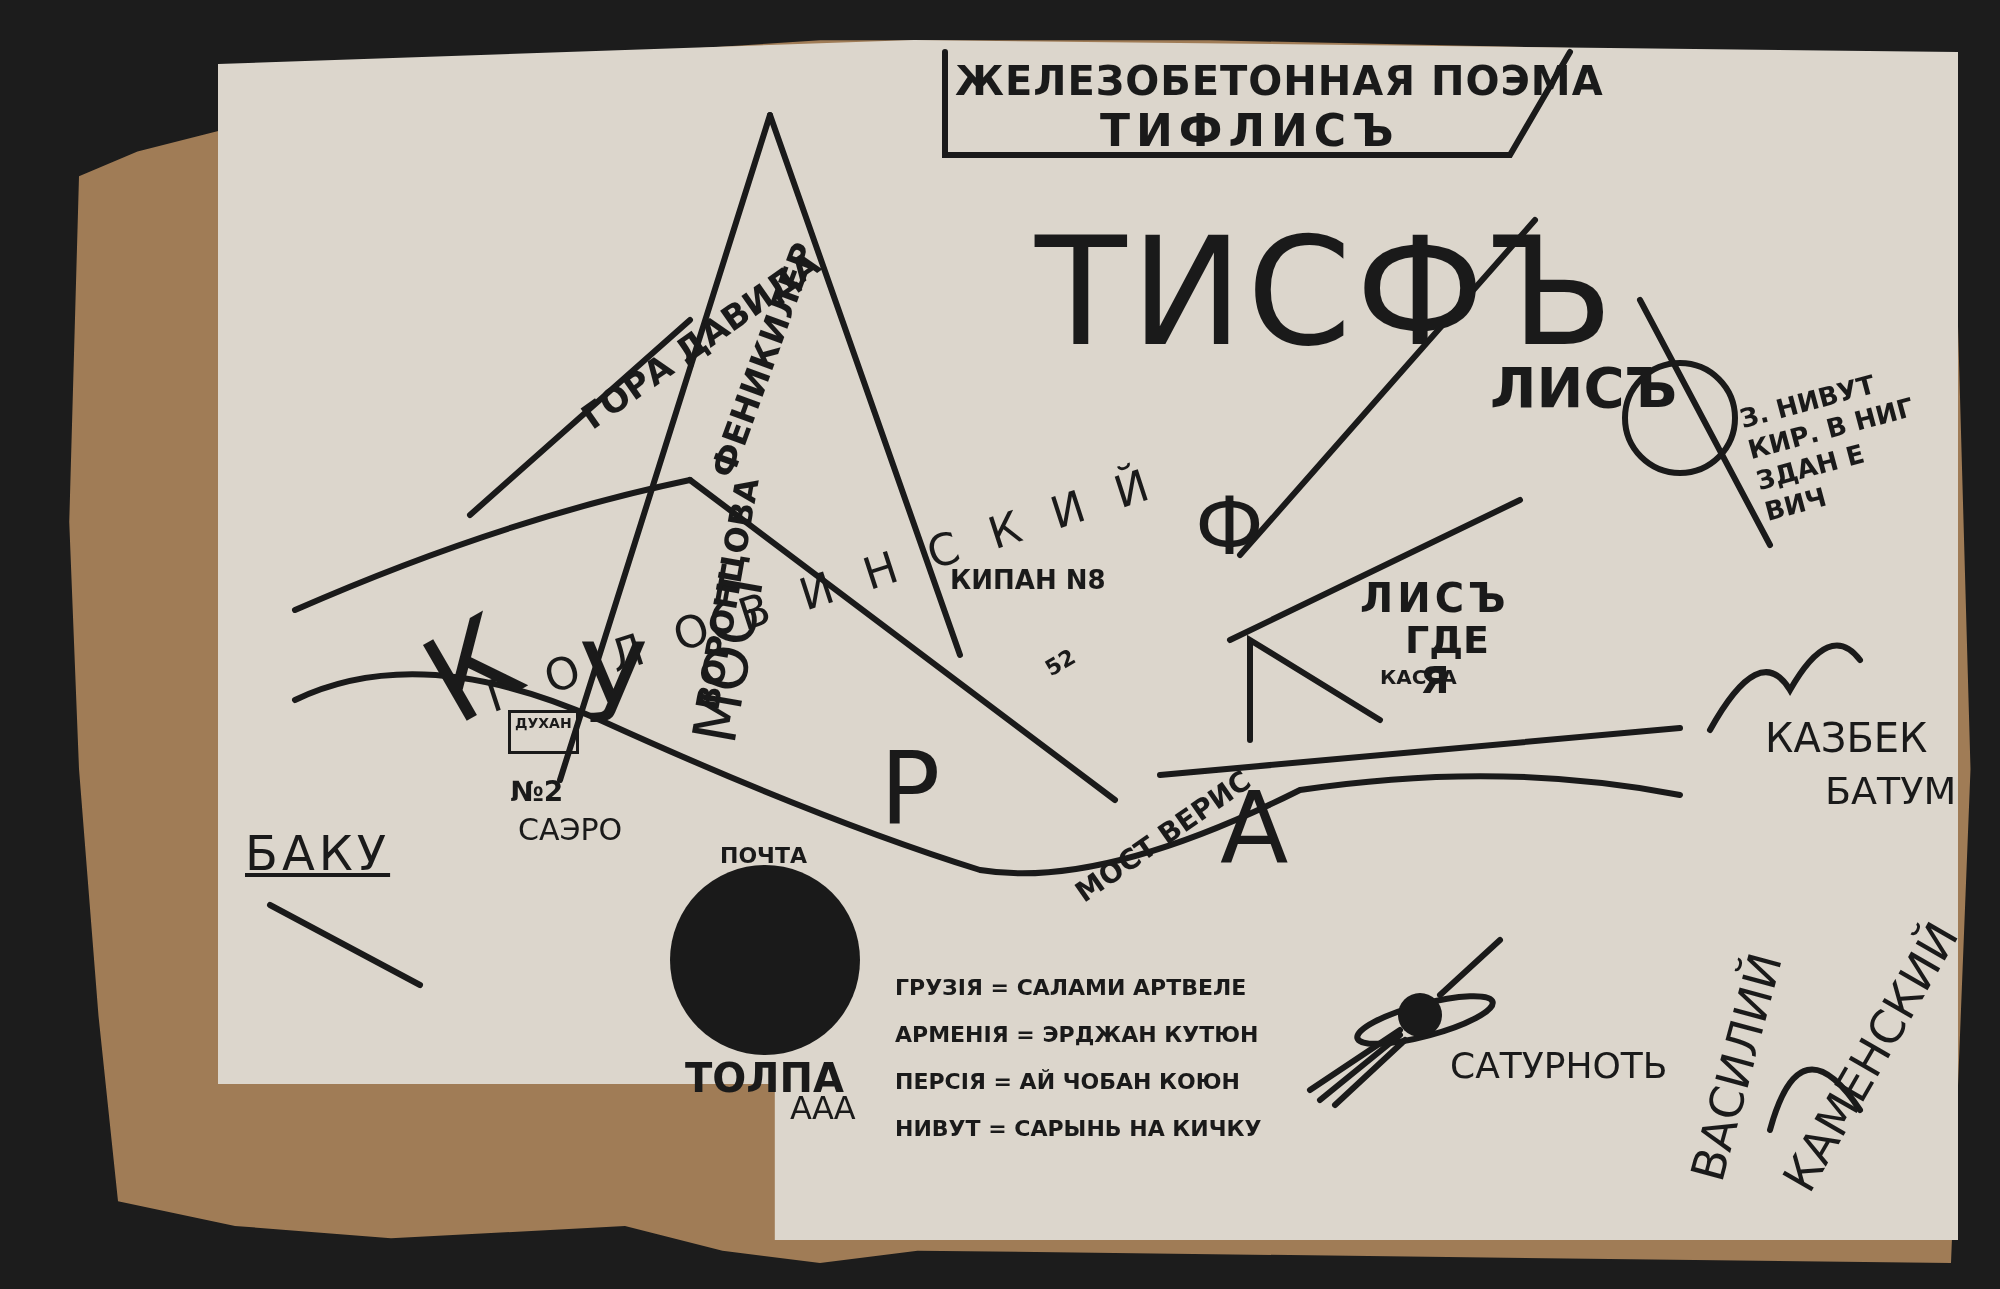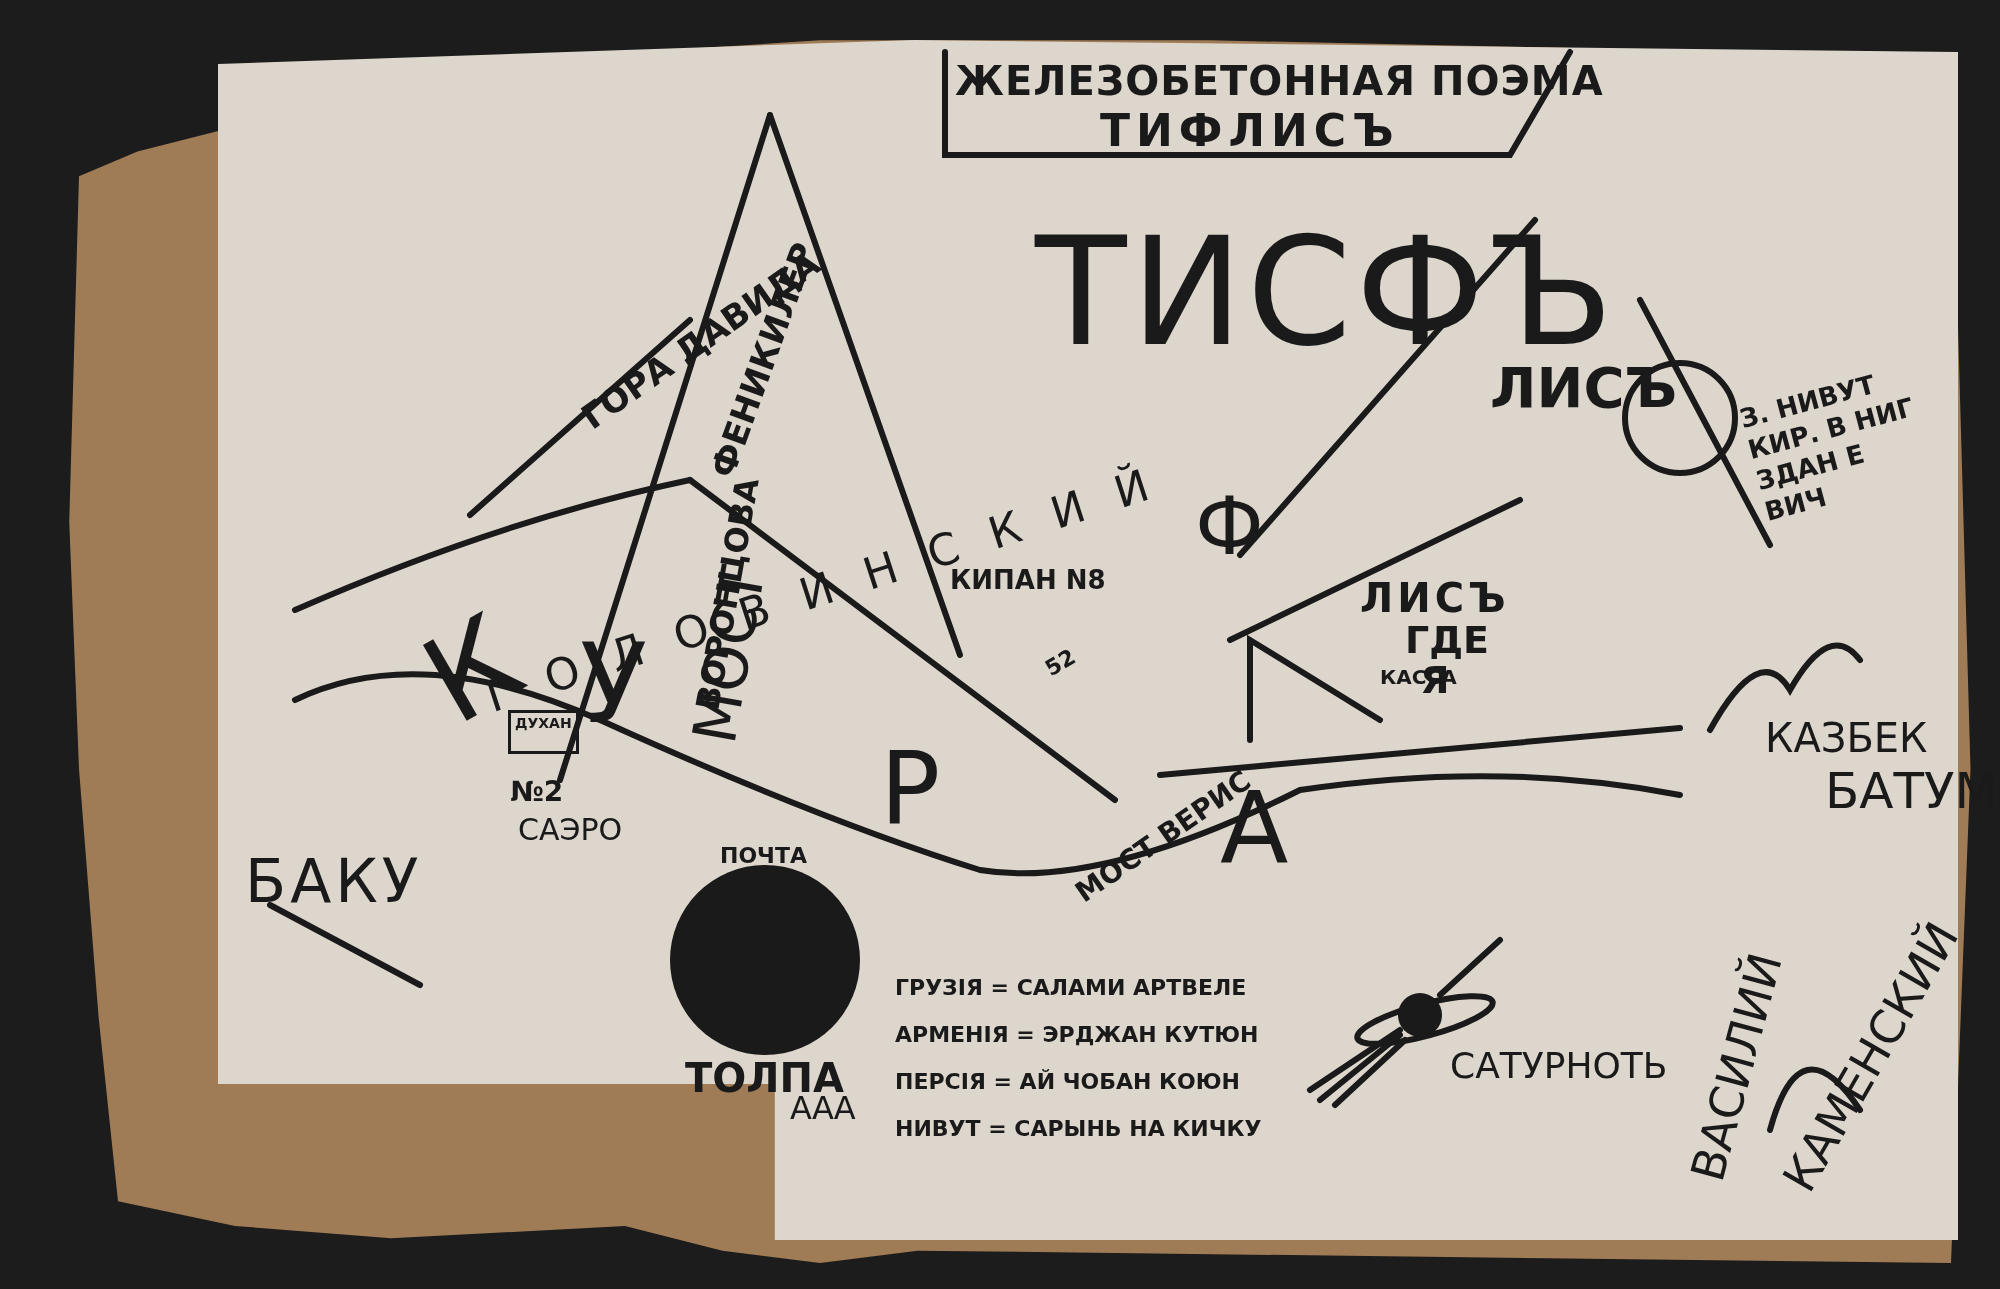--- a/index.html
+++ b/index.html
@@ -68,22 +68,22 @@
 <div class="ink" style="left:1220px;top:770px;font-size:100px;font-weight:normal;">А</div>
 
 <div class="ink" style="left:950px;top:565px;font-size:26px;">КИПАН N8</div>
 <div class="ink" style="left:1045px;top:650px;font-size:22px;transform:rotate(-30deg);">52</div>
 <div class="ink" style="left:1360px;top:575px;font-size:40px;letter-spacing:4px;">ЛИСЪ</div>
 <div class="ink" style="left:1405px;top:620px;font-size:38px;width:60px;white-space:normal;text-align:center;line-height:40px;">ГДЕ Я</div>
 <div class="ink" style="left:1380px;top:665px;font-size:20px;">КАССА</div>
 <div class="ink" style="left:1060px;top:820px;font-size:28px;transform:rotate(-35deg);">МОСТ ВЕРИС</div>
 <div class="ink" style="left:1750px;top:380px;font-size:26px;width:170px;white-space:normal;line-height:32px;transform:rotate(-15deg);">З. НИВУТ КИР. В НИГ ЗДАН Е ВИЧ</div>
 <div class="ink" style="left:1765px;top:715px;font-size:40px;font-weight:normal;">КАЗБЕК</div>
-<div class="ink" style="left:1825px;top:770px;font-size:50px;font-weight:normal;width:80px;white-space:normal;line-height:42px;">БАТУМ</div>
-<div class="ink" style="left:245px;top:846px;font-size:60px;font-weight:normal;letter-spacing:4px;">БАКУ</div>
+<div class="ink" style="left:1825px;top:770px;font-size:38px;font-weight:normal;width:80px;white-space:normal;line-height:42px;">БАТУМ</div>
+<div class="ink" style="left:245px;top:825px;font-size:48px;font-weight:normal;letter-spacing:4px;text-decoration:underline;">БАКУ</div>
 <div class="ink" style="left:508px;top:710px;font-size:14px;border:3px solid #1a1a1a;padding:2px 4px 20px;">ДУХАН</div>
 <div class="ink" style="left:510px;top:775px;font-size:28px;">№2</div>
 <div class="ink" style="left:518px;top:810px;font-size:30px;font-weight:normal;width:50px;white-space:normal;line-height:40px;text-align:left;">САЭРО</div>
 <div class="ink" style="left:720px;top:843px;font-size:22px;">ПОЧТА</div>
 <div class="ink" style="left:685px;top:1055px;font-size:40px;font-weight:bold;text-align:center;">ТОЛПА</div>
 <div class="ink" style="left:790px;top:1090px;font-size:32px;font-weight:normal;width:30px;white-space:normal;line-height:36px;">ААА</div>
 <div class="ink" style="left:1450px;top:1045px;font-size:36px;font-weight:normal;">САТУРНОТЬ</div>
 <div class="ink" style="left:1620px;top:1040px;font-size:46px;font-weight:normal;transform:rotate(-75deg);">ВАСИЛИЙ</div>
 <div class="ink" style="left:1720px;top:1030px;font-size:46px;font-weight:normal;transform:rotate(-60deg);">КАМЕНСКИЙ</div>
 

